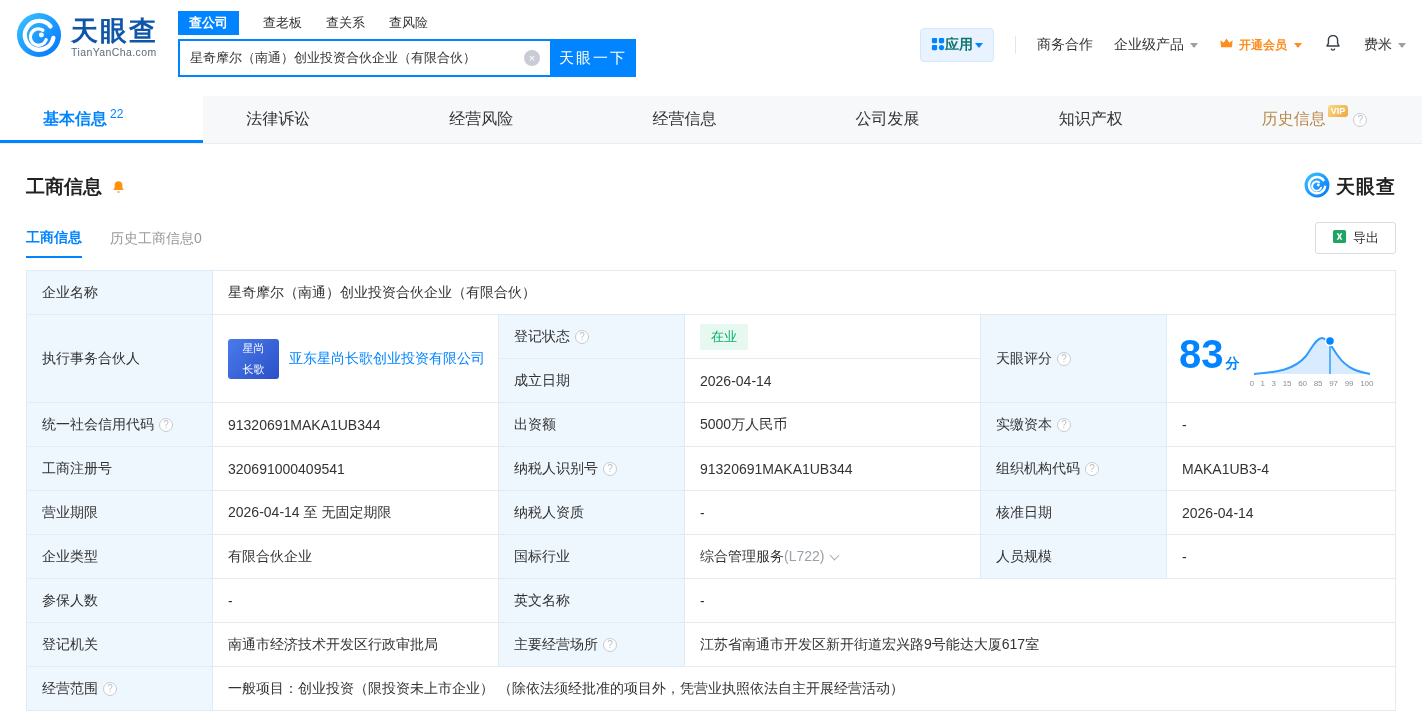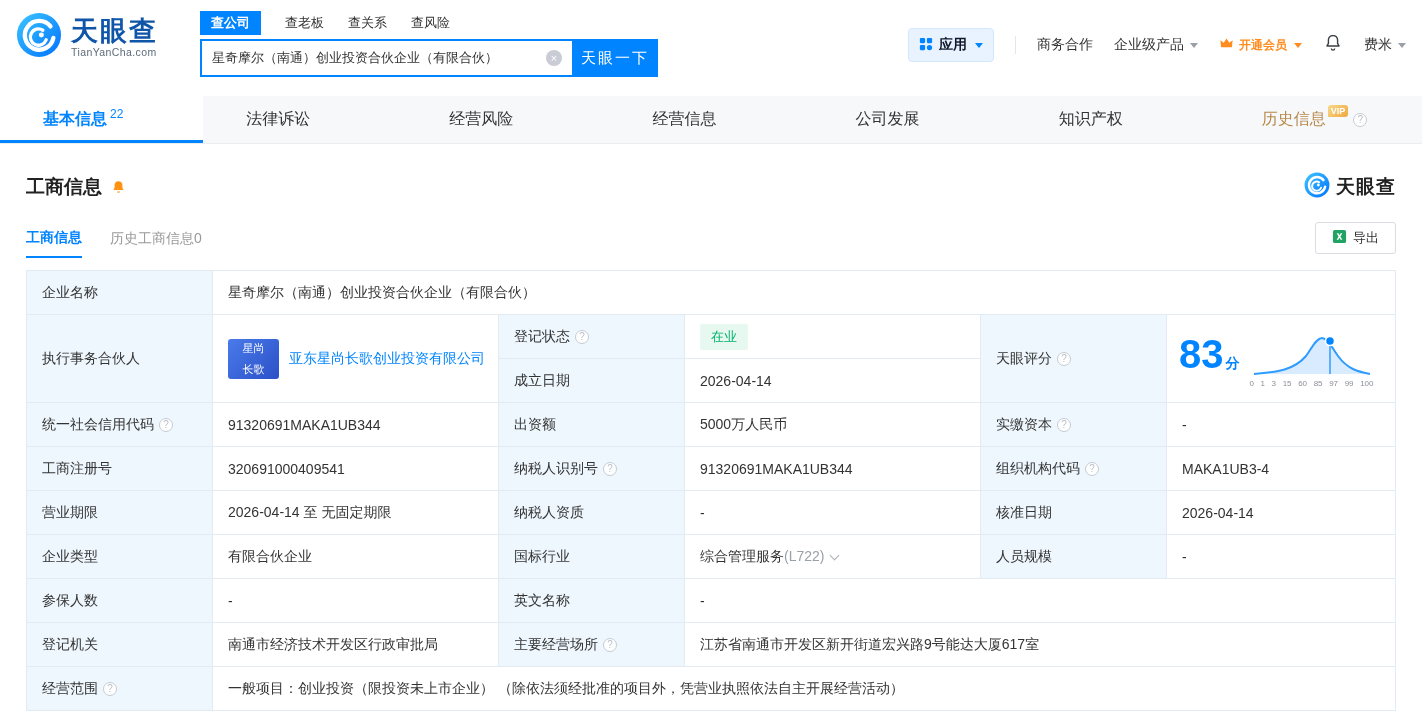--- a/index.html
+++ b/index.html
@@ -7,36 +7,36 @@
     font-family:"Liberation Sans","DejaVu Sans",sans-serif;color:#333;}
   
   .topbar{display:flex;align-items:flex-start;padding:12px 16px 0 16px;height:96px;}
   .logo{display:flex;align-items:center;gap:9px;cursor:pointer;}
   .logo-cn{font-size:27px;font-weight:bold;color:#0f55a8;letter-spacing:2px;line-height:29px;}
   .logo-en{font-size:10.5px;color:#5c6b7a;letter-spacing:.4px;}
   .promo{margin-left:10px;margin-top:2px;background:#f0483f;color:#fff;height:46px;
     display:flex;flex-direction:column;justify-content:center;padding:0 9px;font-weight:bold;}
   .promo .l1{font-size:13px;letter-spacing:4.5px;white-space:nowrap;}
   .promo .l2{font-size:12.5px;letter-spacing:.8px;white-space:nowrap;margin-top:2px;}
-  .searchblk{margin-left:42px;margin-top:-2px;}
+  .searchblk{margin-left:20px;margin-top:-2px;}
   .stabs{display:flex;gap:24px;align-items:center;height:26px;font-size:13px;}
   .stab{cursor:pointer;color:#333;}
   .stab.active{background:#0084ff;color:#fff;padding:3px 11px;font-weight:bold;}
   .srow{display:flex;margin-top:3px;}
   .sinput{position:relative;width:372px;}
   .sinput input{width:100%;height:38px;border:2px solid #0084ff;border-right:none;
     padding:0 32px 0 10px;font-size:13px;color:#333;outline:none;font-family:inherit;}
   .clear{position:absolute;right:10px;top:11px;width:16px;height:16px;border-radius:50%;
     background:#c9ccd4;color:#fff;font-size:11px;line-height:16px;text-align:center;cursor:pointer;}
   .clear::after{content:"×";}
   .sbtn{width:86px;height:38px;background:#0084ff;color:#fff;font-size:15px;border:none;
     letter-spacing:2px;cursor:pointer;font-family:inherit;}
   .topright{margin-left:auto;display:flex;align-items:center;gap:21px;padding-top:16px;}
-  .apps{display:flex;align-items:center;gap:6px;background:#e9f3ff;border:1px solid #d2e8ff;
-    color:#0f172a;padding:7px 10px;border-radius:4px;font-size:14px;font-weight:bold;cursor:pointer;}
+  .apps{display:flex;align-items:center;gap:0;background:#e9f3ff;border:1px solid #d2e8ff;
+    color:#0f766e;padding:7px 10px;border-radius:4px;font-size:14px;font-weight:bold;cursor:pointer;}
   .vdiv{width:1px;height:18px;background:#e4e6ea;}
   .mlink{font-size:14px;color:#333;cursor:pointer;display:flex;align-items:center;gap:4px;}
   .vip{color:#ff8c1f;font-size:12px;font-weight:bold;display:flex;align-items:center;gap:5px;cursor:pointer;}
   .caret{display:inline-block;width:0;height:0;border-left:4px solid transparent;
     border-right:4px solid transparent;border-top:5px solid #9aa0a8;margin-left:2px;}
   .caret.blue{border-top-color:#0084ff;} .caret.orange{border-top-color:#ff8c1f;}
   
   .mainnav{display:flex;height:48px;background:#f6f8fa;border-bottom:1px solid #ebedf0;}
   .ntab{flex:1;display:flex;align-items:center;justify-content:flex-start;font-size:16px;
     color:#333;cursor:pointer;position:relative;padding-left:43px;}

